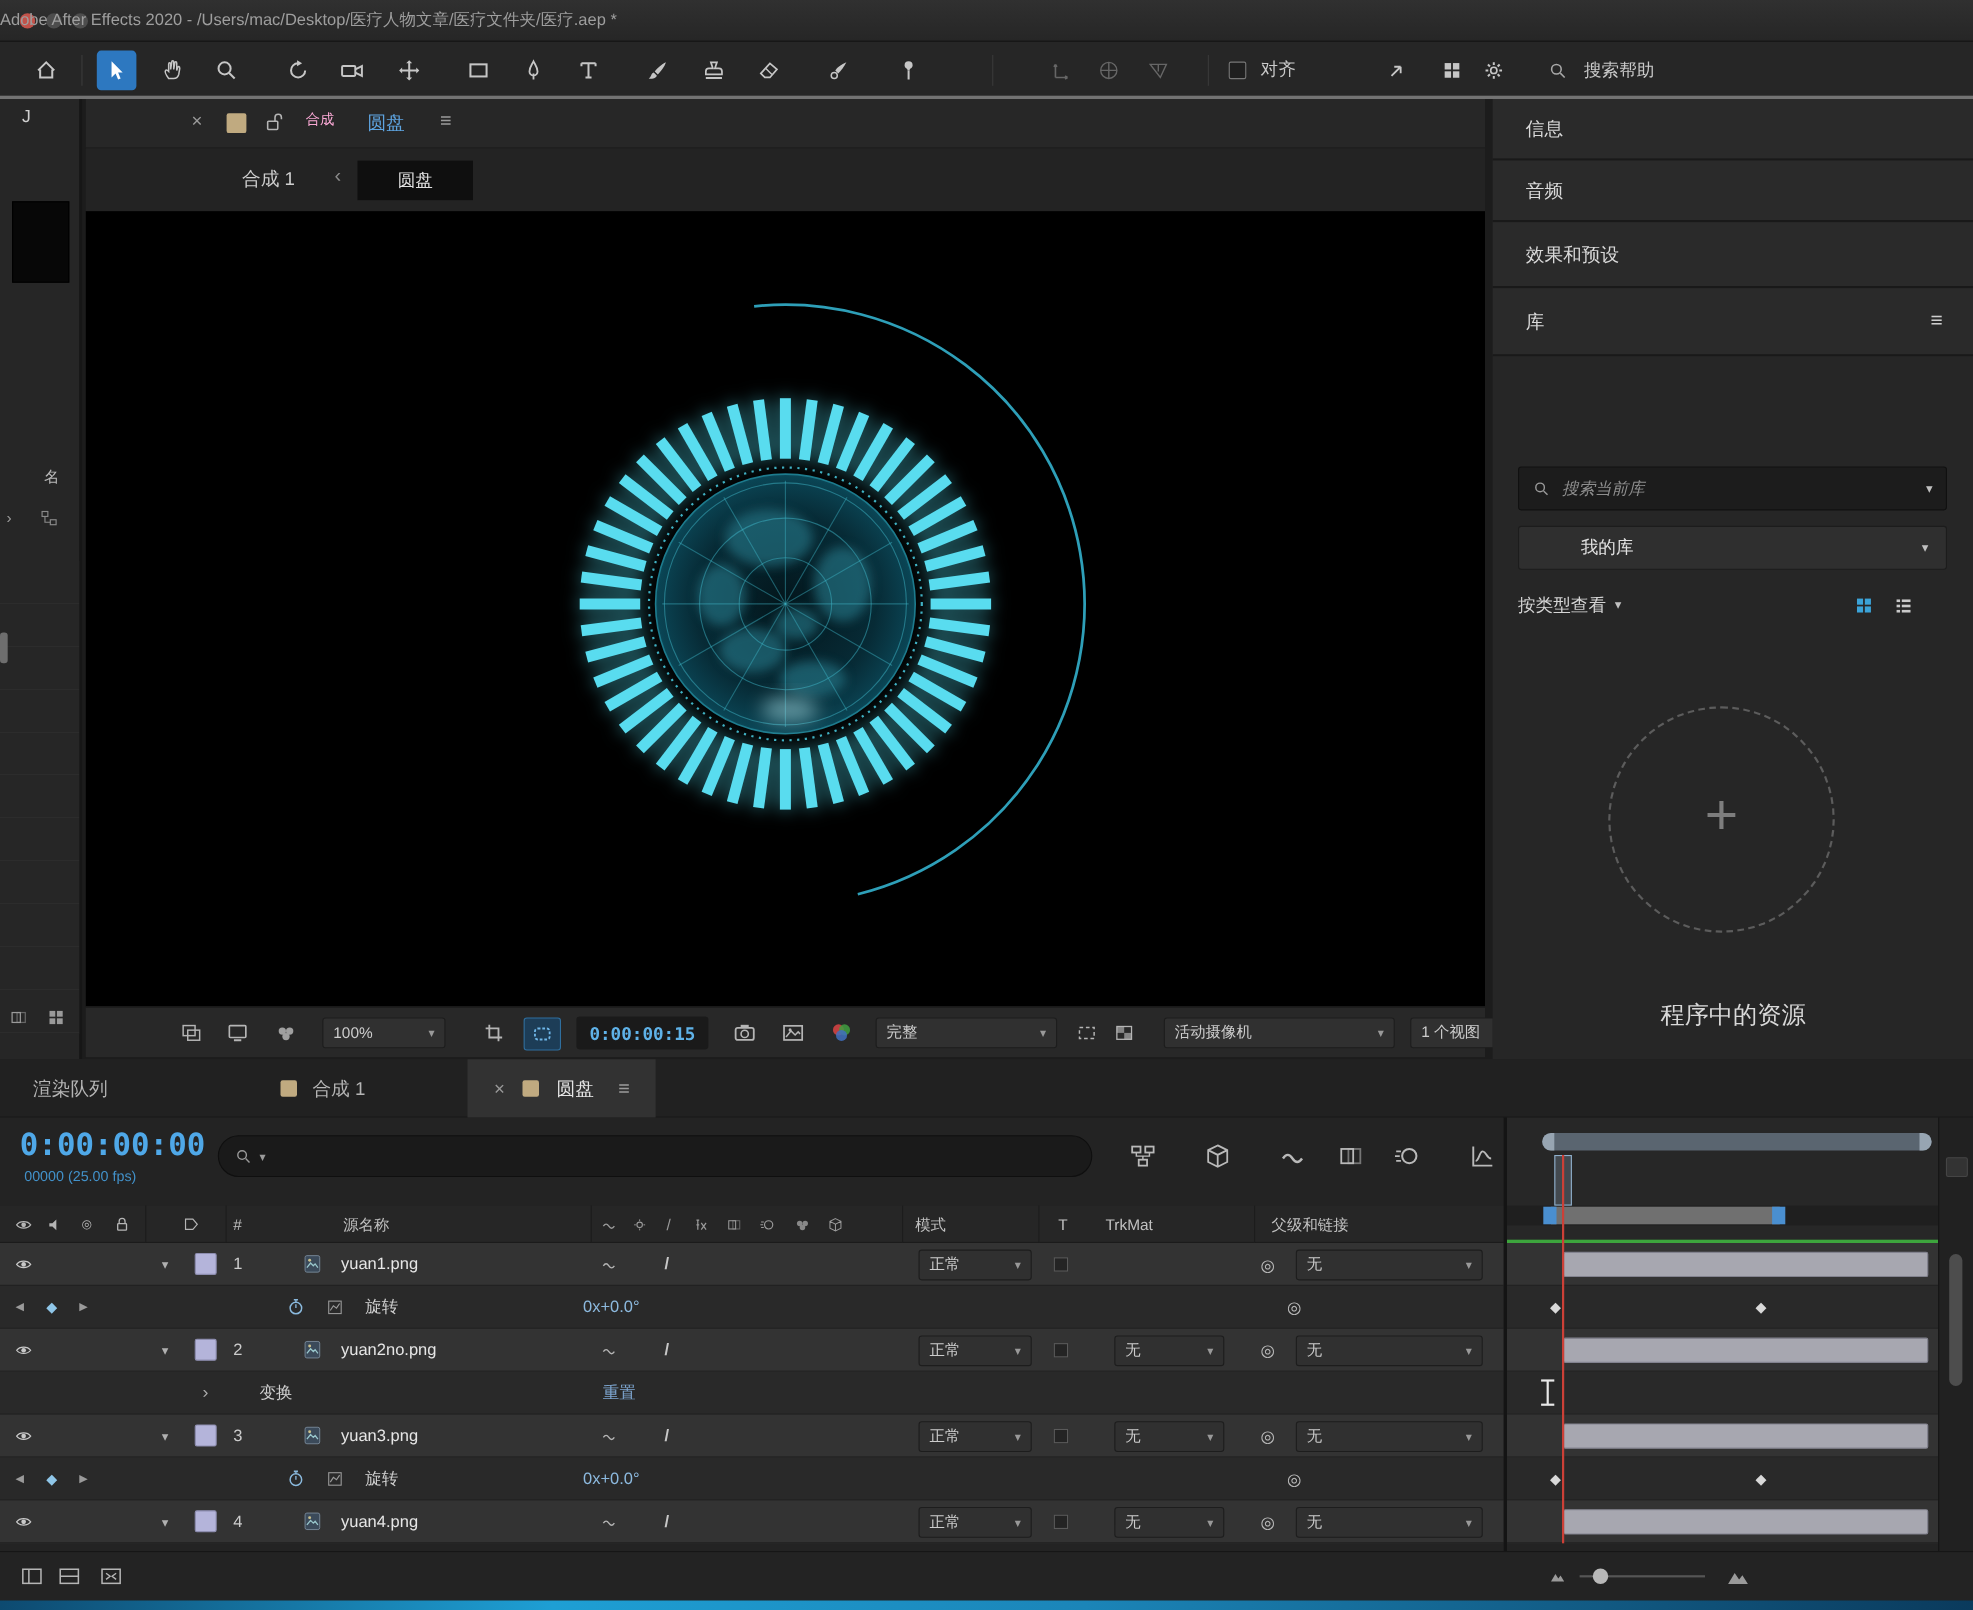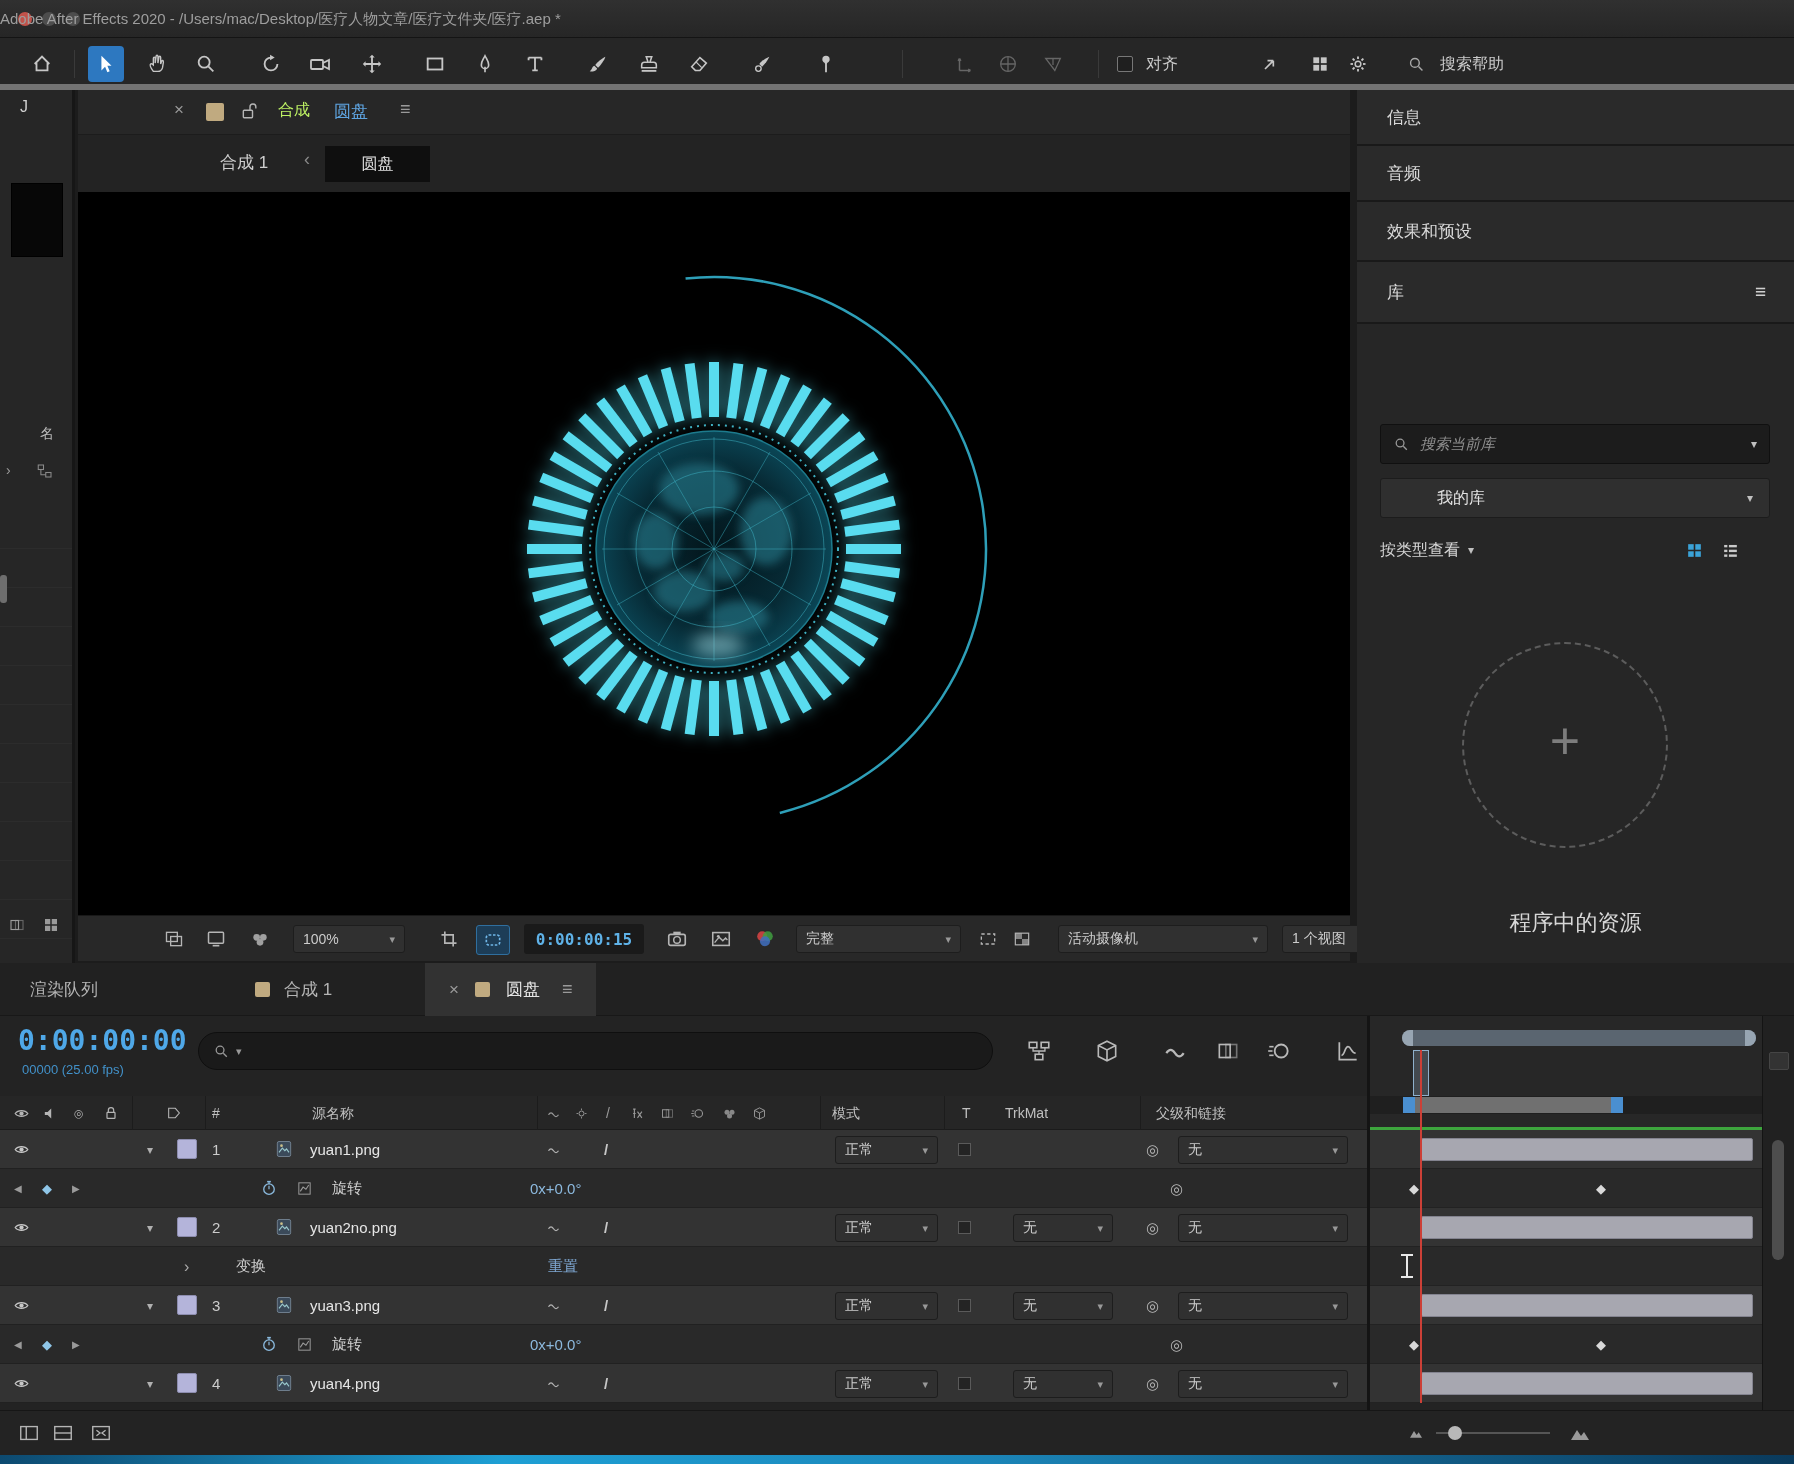--- a/index.html
+++ b/index.html
@@ -7,21 +7,21 @@
 body{position:relative;background:#1c1c1c;font-family:"Liberation Sans","DejaVu Sans",sans-serif;color:#c8c8c8;font-size:15px}
 .abs{position:absolute}
 .flex{display:flex;align-items:center}
 .ic{display:inline-flex;align-items:center;justify-content:center}
 .ic svg{width:100%;height:100%;display:block}
 
 #titlebar{position:absolute;left:0;top:0;width:1794px;height:38px;background:linear-gradient(#303030,#262626);border-bottom:1px solid #141414}
 #titlebar .title{position:absolute;left:0;right:0;top:0;height:38px;line-height:38px;color:#9e9e9e;font-size:15px}
 .light{position:absolute;top:12px;width:14px;height:14px;border-radius:50%}
 
-#toolbar{position:absolute;left:0;top:38px;width:1794px;height:52px;background:#262626;border-bottom:6px solid #737373}
+#toolbar{position:absolute;left:0;top:38px;width:1794px;height:52px;background:#262626;border-bottom:3px solid #737373}
 .tool{position:absolute;top:8px;width:36px;height:36px;border-radius:4px;display:flex;align-items:center;justify-content:center;color:#c6c6c6}
 .tool.sel{background:#2d78c0;color:#fff}
 .tool.dim{color:#666}
 .tsep{position:absolute;top:12px;width:1px;height:28px;background:#3a3a3a}
 
 #leftstrip{position:absolute;left:0;top:90px;width:75px;height:873px;background:#262626;border-right:3px solid #161616}
 
 #comptab{position:absolute;left:78px;top:90px;width:1272px;height:45px;background:#272727;border-bottom:1px solid #1c1c1c}
 #breadcrumb{position:absolute;left:78px;top:135px;width:1272px;height:57px;background:#232323}
 #viewer{position:absolute;left:78px;top:192px;width:1272px;height:723px;background:#000;overflow:hidden}
@@ -291,21 +291,21 @@
 
 <div id="comptab">
   <span class="abs" style="left:96px;top:10px;font-size:17px;color:#9a9a9a">×</span>
   <span class="abs" style="left:128px;top:13px;width:18px;height:18px;background:#c0aa80;border-radius:2px"></span>
   <i class="ic abs" style="left:162px;top:11px;width:20px;height:20px;color:#b5b5b5">
       <svg viewBox="0 0 24 24">
         <rect x="4" y="11" width="11" height="9" rx="1" fill="none" stroke="currentColor" stroke-width="1.7"></rect>
         <path d="M12 11 V7 A3.5 3.5 0 0 1 19 7 V9" fill="none" stroke="currentColor" stroke-width="1.7"></path>
       </svg>
     </i>
-  <span class="abs" style="left:200px;top:10px;font-size:16px;color:#bef264">合成</span>
+  <span class="abs" style="left:200px;top:10px;font-size:13px;color:#f9a8d4">合成</span>
   <span class="abs" style="left:256px;top:10px;font-size:17px;color:#5ea4e0">圆盘</span>
   <span class="abs" style="left:322px;top:9px;font-size:18px;color:#9a9a9a">≡</span>
 </div>
 
 <div id="breadcrumb">
   <span class="abs" style="left:142px;top:16px;font-size:17px;color:#cfcfcf">合成 1</span>
   <span class="abs" style="left:226px;top:14px;font-size:18px;color:#8a8a8a">‹</span>
   <div class="abs flex" style="left:247px;top:11px;width:105px;height:36px;background:#0f0f0f;justify-content:center">
     <span style="font-size:16px;color:#e0e0e0">圆盘</span>
   </div>

